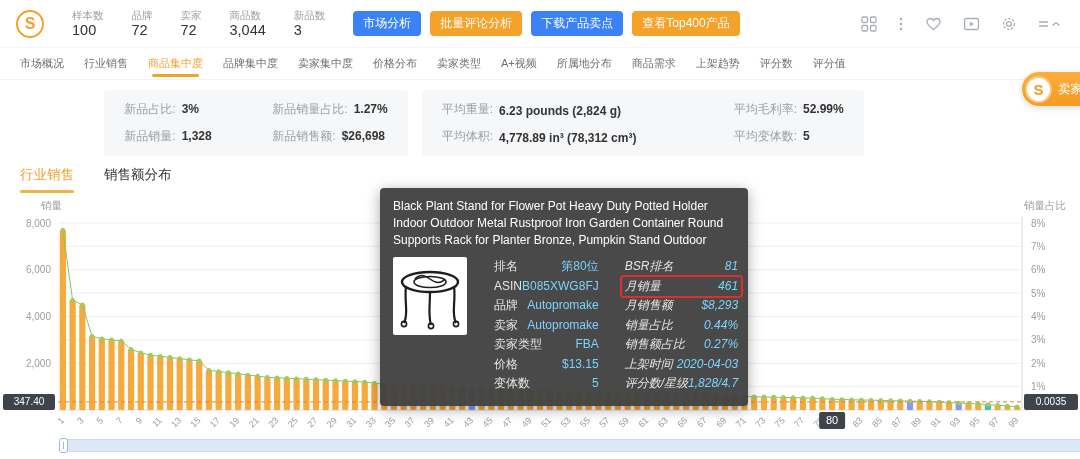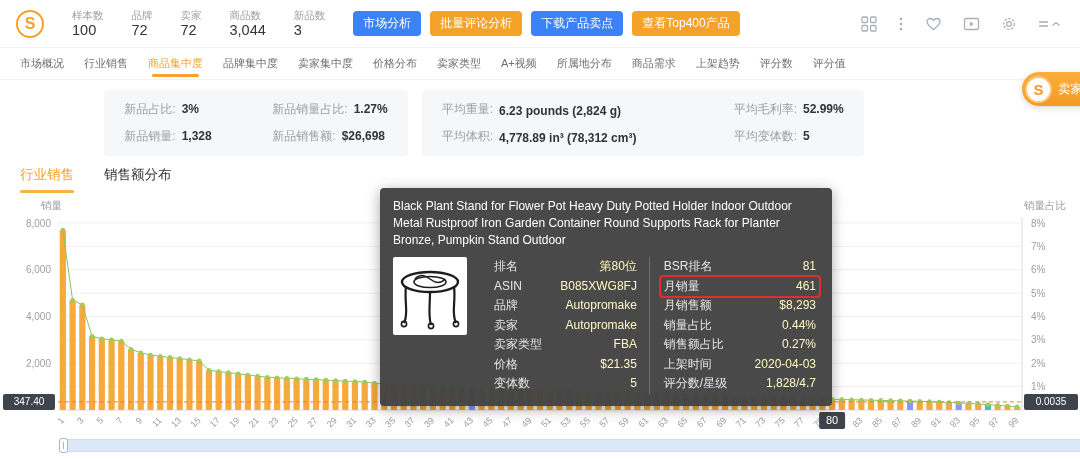--- a/index.html
+++ b/index.html
@@ -44,31 +44,31 @@
 
   
   #chart { position:absolute; top:195px; left:0; }
 
   
   .slider { position:absolute; top:439px; left:60px; width:1030px; height:13px; background:#DCE7F8; border:1px solid #cddcf5; border-radius:7px; cursor:pointer; }
   .slider-handle { position:absolute; left:-2px; top:-2px; width:9px; height:15px; background:#fff; border:1px solid #9fb6dd; border-radius:3px; }
   .slider-handle::after { content:""; position:absolute; left:3px; top:3px; width:1px; height:7px; background:#9fb6dd; }
 
   
-  .tooltip { position:absolute; top:188px; left:380px; width:452px; background:rgba(66,66,66,.96); border-radius:4px; box-shadow:0 3px 14px rgba(0,0,0,.35); padding:10px 13px 12px 13px; color:#fff; z-index:5; }
+  .tooltip { position:absolute; top:188px; left:380px; width:368px; background:rgba(66,66,66,.96); border-radius:4px; box-shadow:0 3px 14px rgba(0,0,0,.35); padding:10px 13px 12px 13px; color:#fff; z-index:5; }
   .tt-title { font-size:12px; line-height:17px; color:#fff; margin-bottom:8px; }
   .tt-body { display:flex; align-items:flex-start; }
   .tt-img { width:74px; height:78px; background:#fff; border-radius:2px; flex:none; }
   .tt-table { font-size:12px; line-height:19.5px; }
   .tt-table.left { width:162px; margin-left:24px; }
-  .tt-table.right { width:172px; }
+  .tt-table.right { width:172px;font-style:italic; }
   .tt-div { width:1px; align-self:stretch; background:#6e6e6e; margin:0 11px 0 9px; }
   .tt-row { display:flex; justify-content:space-between; padding:0 3px; }
   .tt-row .k { color:#e6e6e6; white-space:nowrap; }
-  .tt-row .v { color:#fef9c3; white-space:nowrap; }
+  .tt-row .v { color:#7dd3fc; white-space:nowrap; }
   .tt-row.hl { box-shadow:0 0 0 2px #DF2F2C; border-radius:2px; }
 
   
   .float-badge { position:absolute; top:72px; left:1022px; height:34px; width:110px; background:linear-gradient(#FBAE3C,#F59A23); border-radius:17px; display:flex; align-items:center; box-shadow:0 2px 6px rgba(0,0,0,.15); z-index:6; cursor:pointer; }
   .fb-circle { width:27px; height:27px; margin-left:3px; background:#fff; border:2px solid #F8C87E; border-radius:50%; color:#F59A23; font-weight:bold; font-size:15px; display:flex; align-items:center; justify-content:center; }
   .fb-text { color:#fff; font-size:12.5px; margin-left:6px; white-space:nowrap; }
 </style>
 </head>
 <body>
 
@@ -535,21 +535,21 @@
           <div class="tt-row">
             <span class="k">卖家</span>
             <span class="v">Autopromake</span>
           </div>
           <div class="tt-row">
             <span class="k">卖家类型</span>
             <span class="v">FBA</span>
           </div>
           <div class="tt-row">
             <span class="k">价格</span>
-            <span class="v">$21.35</span>
+            <span class="v">$13.15</span>
           </div>
           <div class="tt-row">
             <span class="k">变体数</span>
             <span class="v">5</span>
           </div>
         </div>
       <div class="tt-div"></div>
       <div class="tt-table right">
           <div class="tt-row">
             <span class="k">BSR排名</span>

